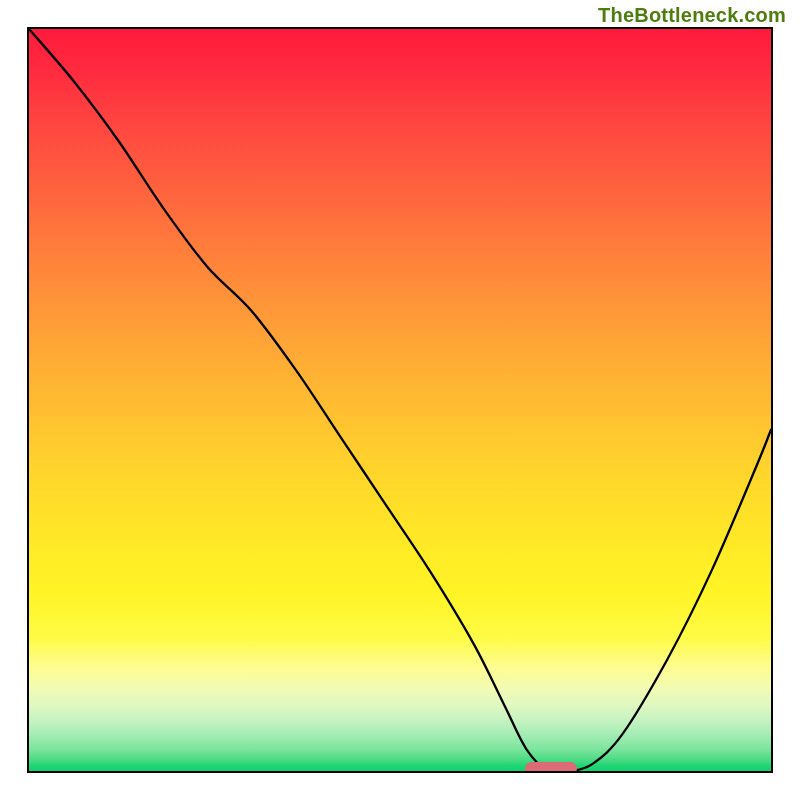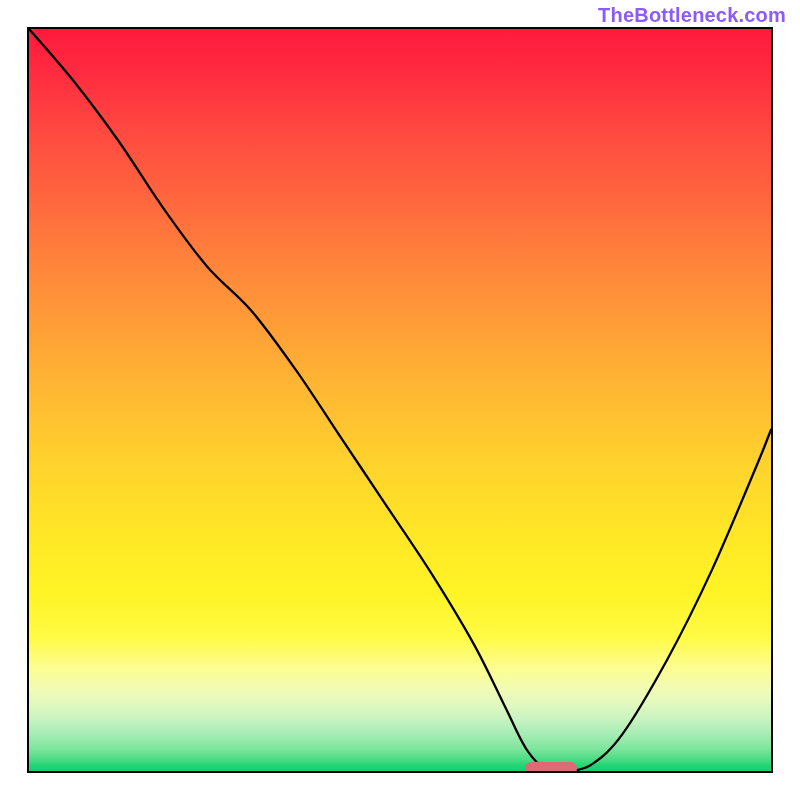--- a/index.html
+++ b/index.html
@@ -14,21 +14,21 @@
     position: relative;
     width: 800px;
     height: 800px;
   }
   .watermark {
     position: absolute;
     top: 4px;
     right: 14px;
     font-size: 20px;
     font-weight: 600;
-    color: #8b5cf6;
+    color: #4d7c0f;
     letter-spacing: 0.2px;
   }
   .plot {
     position: absolute;
     left: 27px;
     top: 27px;
     width: 746px;
     height: 746px;
     border: 2.5px solid #000;
     box-sizing: border-box;

